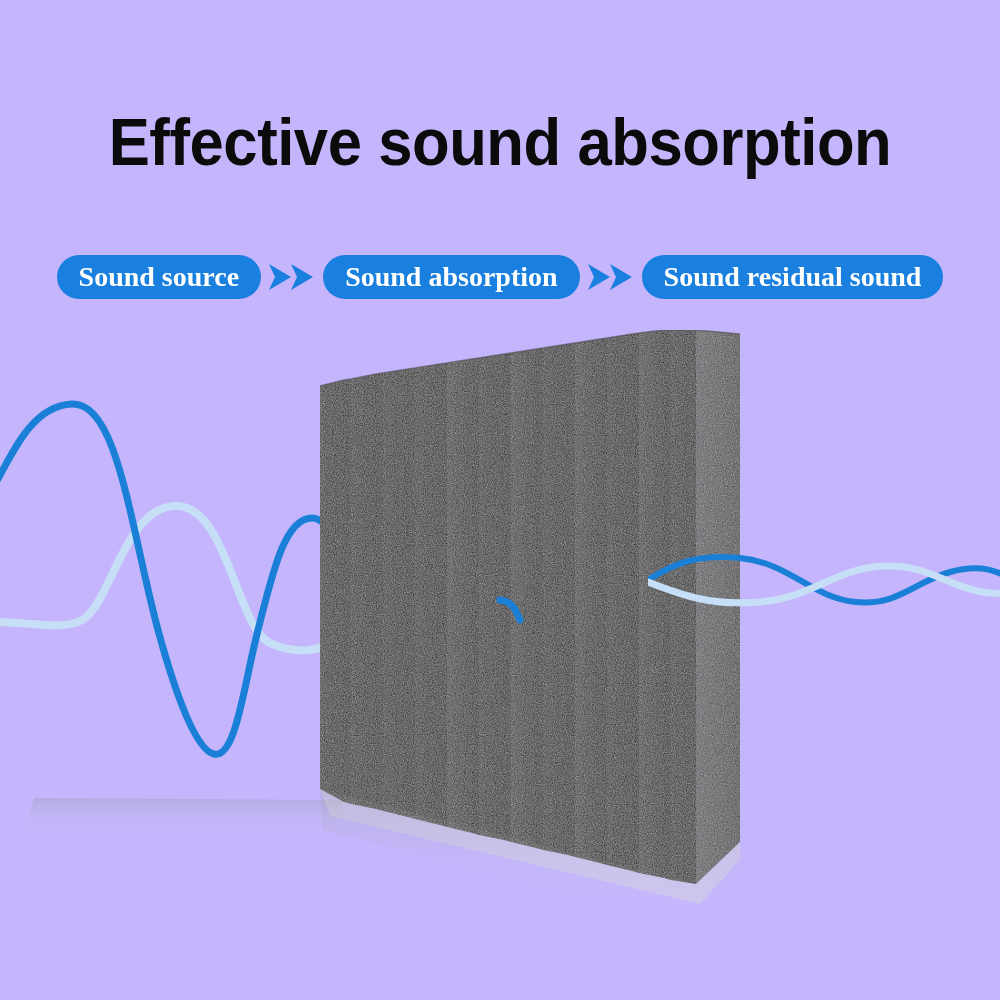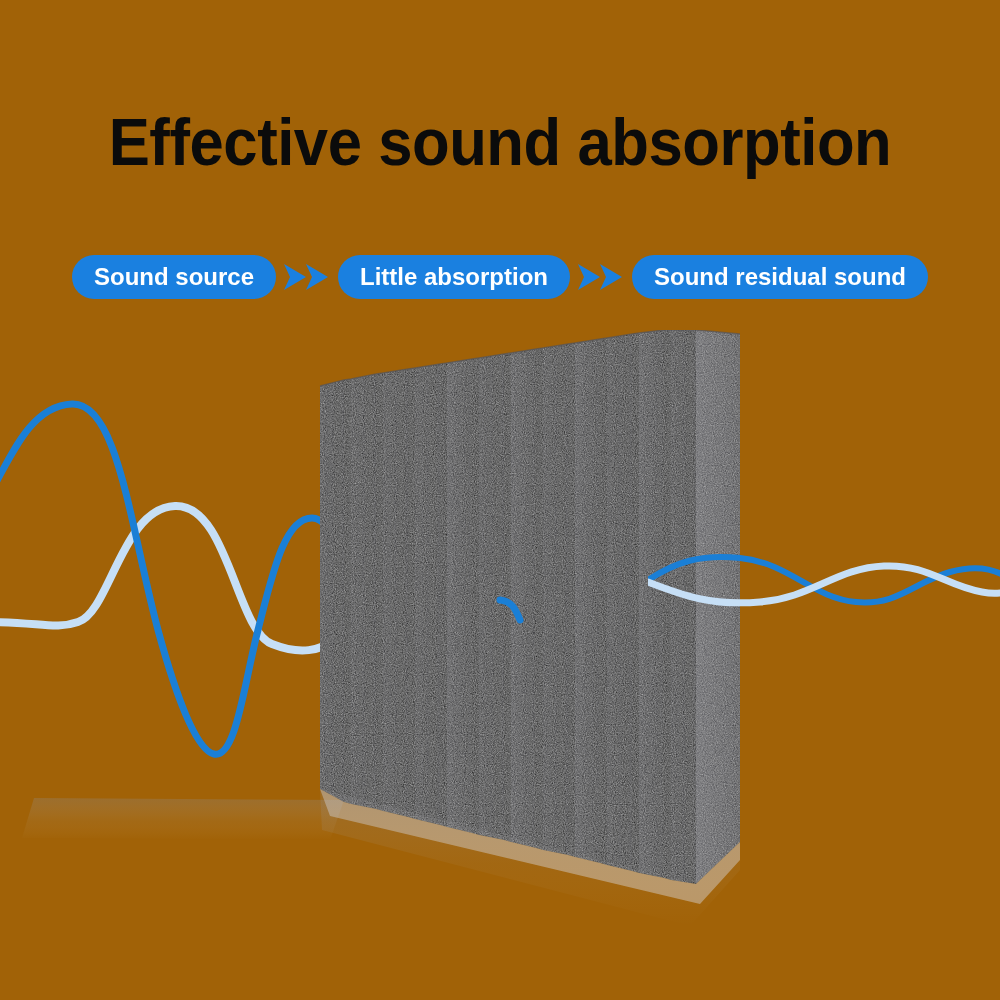--- a/index.html
+++ b/index.html
@@ -4,21 +4,21 @@
 <style>
   html, body {
     margin: 0;
     padding: 0;
     background: #ffffff;
   }
   #page {
     position: relative;
     width: 1000px;
     height: 1000px;
-    background: #a16207;
+    background: #c4b5fd;
     overflow: hidden;
     font-family: "Liberation Sans", sans-serif;
   }
 
   
   .title {
     position: absolute;
     left: 0;
     top: 104px;
     width: 1000px;
@@ -48,23 +48,23 @@
   }
   .pill {
     display: inline-flex;
     align-items: center;
     justify-content: center;
     height: 44px;
     padding: 0 22px;
     border-radius: 24px;
     background: #1a80e0;
     color: #ffffff;
-    font-family: Liberation Sans, sans-serif;
+    font-family: Liberation Serif, serif;
     font-weight: bold;
-    font-size: 24px;
+    font-size: 28px;
     letter-spacing: 0px;
     white-space: nowrap;
     box-sizing: border-box;
   }
   .chev {
     display: inline-flex;
     align-items: center;
     justify-content: center;
     width: 62px;
     height: 44px;
@@ -121,21 +121,21 @@
 
     <span class="pill">Sound source</span>
 
     <span class="chev">
       <svg width="62" height="34" viewBox="0 0 62 34" aria-hidden="true">
         <path d="M8 4 L30 17 L8 30 L14 17 Z" fill="#1a80e0"></path>
         <path d="M30 4 L52 17 L30 30 L36 17 Z" fill="#1a80e0"></path>
       </svg>
     </span>
 
-    <span class="pill">Little absorption</span>
+    <span class="pill">Sound absorption</span>
 
     <span class="chev">
       <svg width="62" height="34" viewBox="0 0 62 34" aria-hidden="true">
         <path d="M8 4 L30 17 L8 30 L14 17 Z" fill="#1a80e0"></path>
         <path d="M30 4 L52 17 L30 30 L36 17 Z" fill="#1a80e0"></path>
       </svg>
     </span>
 
     <span class="pill">Sound residual sound</span>
   </div>

